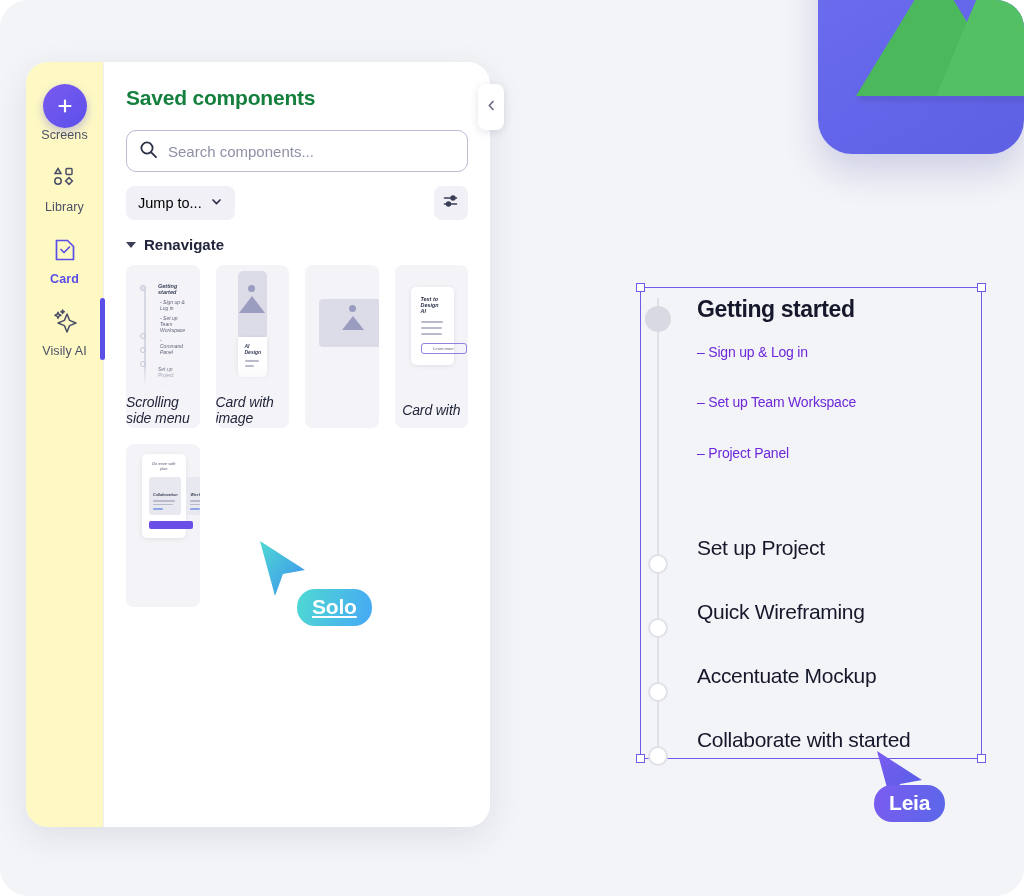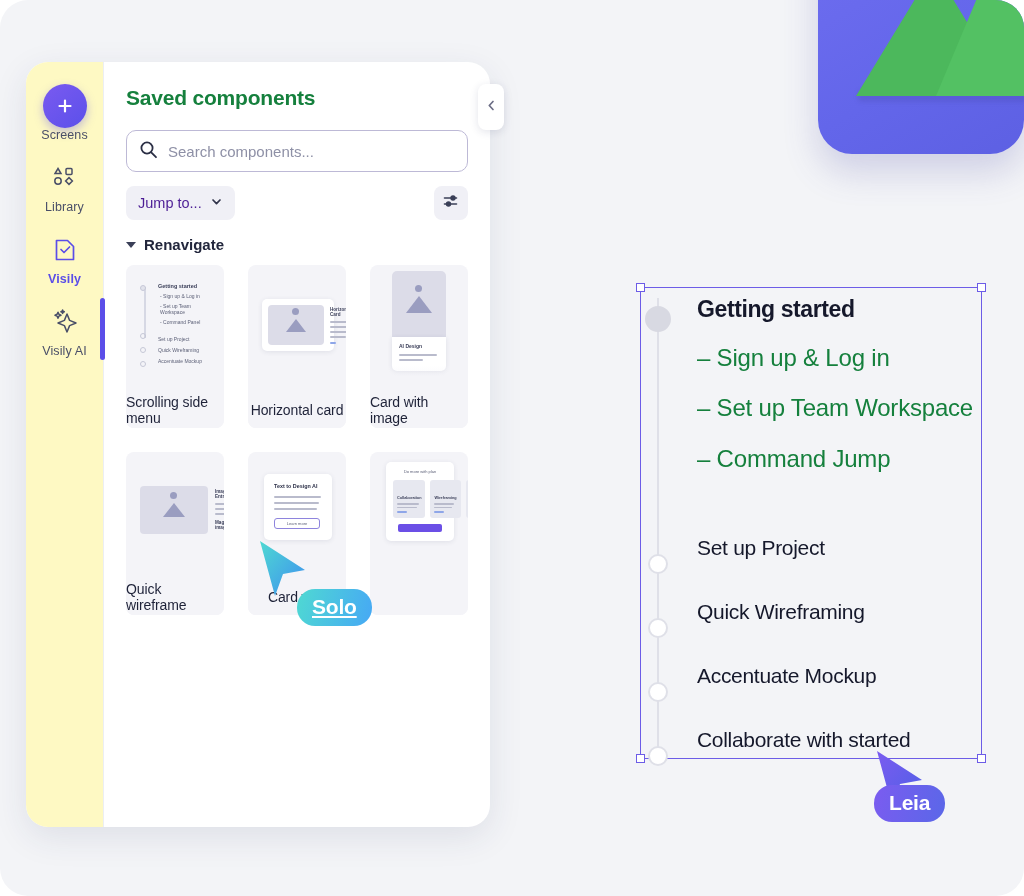--- a/index.html
+++ b/index.html
@@ -148,21 +148,21 @@
     margin-bottom: 16px;
   }
   .jump-to {
     height: 34px;
     background: #f0f0f6;
     border-radius: 8px;
     display: flex; align-items: center;
     gap: 8px;
     padding: 0 12px;
     font-size: 14.5px;
-    color: #4c1d95;
+    color: #000000;
     cursor: pointer;
   }
   .filter-btn {
     width: 34px; height: 34px;
     background: #f0f0f6;
     border-radius: 8px;
     display: flex; align-items: center; justify-content: center;
     cursor: pointer;
   }
 
@@ -173,22 +173,23 @@
   }
   .caret {
     width: 0; height: 0;
     border-left: 5.5px solid transparent;
     border-right: 5.5px solid transparent;
     border-top: 6.5px solid #3a3f57;
   }
 
   .grid {
     display: grid;
-    grid-template-columns: 1fr 1fr 1fr;
-    gap: 24px;
+    grid-template-columns: 1fr 1fr 1fr 1fr;
+    gap: 16px;
+    font-style: italic;
   }
   .tpl-card {
     background: #f4f4f8;
     border-radius: 8px;
     overflow: hidden;
     cursor: pointer;
     height: 163px;
     display: flex;
     flex-direction: column;
   }
@@ -296,22 +297,22 @@
     left: 56px;
     font-size: 23px;
     font-weight: 700;
     color: #15182b;
     letter-spacing: -.4px;
     white-space: nowrap;
   }
   .sub-item {
     position: absolute;
     left: 56px;
-    font-size: 24px;
-    color: #15803d;
+    font-size: 14px;
+    color: #6d28d9;
     letter-spacing: -.2px;
     white-space: nowrap;
   }
   .step-item {
     position: absolute;
     left: 56px;
     font-size: 21px;
     color: #15182b;
     letter-spacing: -.3px;
     white-space: nowrap;
@@ -370,21 +371,21 @@
         <div class="rail-label">Library</div>
       </div>
 
       <div class="rail-item active">
         <div class="rail-icon">
           <svg width="26" height="26" viewBox="0 0 26 26" fill="none" stroke="#5b4ee8" stroke-width="1.7">
             <path d="M4.5 3.5h11l6 6v13h-17z" stroke-linejoin="round"></path>
             <path d="M9 12.5l3 3 5.5-5.5" stroke-linecap="round" stroke-linejoin="round"></path>
           </svg>
         </div>
-        <div class="rail-label">Visily</div>
+        <div class="rail-label">Card</div>
       </div>
 
       <div class="rail-item">
         <div class="rail-icon">
           <svg width="30" height="30" viewBox="0 0 30 30" fill="none" stroke="#4a4f68" stroke-width="1.5" stroke-linejoin="round">
             <path d="M17 7 L19.6 13.4 L26 16 L19.6 18.6 L17 25 L14.4 18.6 L8 16 L14.4 13.4 Z"></path>
             <path d="M8 5.2 L8.9 7.3 L11 8.2 L8.9 9.1 L8 11.2 L7.1 9.1 L5 8.2 L7.1 7.3 Z"></path>
             <path d="M12.6 3 L13.1 4.2 L14.3 4.7 L13.1 5.2 L12.6 6.4 L12.1 5.2 L10.9 4.7 L12.1 4.2 Z"></path>
           </svg>
         </div>
@@ -449,39 +450,20 @@
               <div style="font-size:5px;color:#5d6178;margin:4px 0 0 8px;">- Command Panel</div>
               <div style="font-size:5px;color:#5d6178;margin:11px 0 0 6px;">Set up Project</div>
               <div style="font-size:5px;color:#5d6178;margin:5px 0 0 6px;">Quick Wireframing</div>
               <div style="font-size:5px;color:#5d6178;margin:5px 0 0 6px;">Accentuate Mockup</div>
             </div>
             <div class="tpl-fade"></div>
           </div>
           <div class="tpl-name">Scrolling side menu</div>
         </div>
 
-        <div class="tpl-card">
-          <div class="tpl-thumb">
-            <div class="white-card mini-blur" style="position:absolute;left:14px;top:34px;right:12px;display:flex;gap:6px;padding:6px;">
-              <div class="mini-img" style="width:56px;height:40px;flex:0 0 56px;">
-                <div class="mtn" style="border-left-width:10px;border-right-width:10px;border-bottom-width:13px;"></div>
-              </div>
-              <div style="flex:1;padding-top:2px;">
-                <div style="font-size:4.6px;font-weight:700;color:#3c405a;">Horizontal Card</div>
-                <div class="mini-line" style="margin-top:4px;height:2px;width:92%;"></div>
-                <div class="mini-line" style="margin-top:3px;height:2px;width:88%;"></div>
-                <div class="mini-line" style="margin-top:3px;height:2px;width:94%;"></div>
-                <div class="mini-line" style="margin-top:3px;height:2px;width:70%;"></div>
-                <div style="margin-top:4px;height:2px;width:26%;background:#8ea6e8;border-radius:1px;"></div>
-              </div>
-            </div>
-            <div class="tpl-fade"></div>
-          </div>
-          <div class="tpl-name">Horizontal card</div>
-        </div>
 
         <div class="tpl-card">
           <div class="tpl-thumb">
             <div style="position:absolute;left:22px;top:6px;right:22px;">
               <div class="mini-img" style="height:66px;border-radius:5px 5px 0 0;">
                 <div class="mtn"></div>
               </div>
               <div class="white-card mini-blur" style="border-radius:0 0 5px 5px;padding:6px 7px 10px;">
                 <div style="font-size:5px;font-weight:700;color:#3c405a;">AI Design</div>
                 <div class="mini-line" style="margin-top:5px;height:2px;width:96%;"></div>
@@ -502,21 +484,20 @@
               <div style="flex:1;padding-top:3px;">
                 <div style="font-size:4.6px;font-weight:700;color:#3c405a;">Image Entry</div>
                 <div class="mini-line" style="margin-top:4px;height:2px;width:90%;"></div>
                 <div class="mini-line" style="margin-top:3px;height:2px;width:86%;"></div>
                 <div class="mini-line" style="margin-top:3px;height:2px;width:78%;"></div>
                 <div style="font-size:4.6px;font-weight:700;color:#3c405a;margin-top:5px;">Magic image</div>
               </div>
             </div>
             <div class="tpl-fade"></div>
           </div>
-          <div class="tpl-name">Quick wireframe</div>
         </div>
 
         <div class="tpl-card">
           <div class="tpl-thumb">
             <div class="white-card mini-blur" style="position:absolute;left:16px;top:22px;right:14px;padding:9px 10px 11px;">
               <div style="font-size:5.4px;font-weight:700;color:#2c3048;">Text to Design AI</div>
               <div class="mini-line" style="margin-top:7px;height:2px;width:97%;"></div>
               <div class="mini-line" style="margin-top:4px;height:2px;width:93%;"></div>
               <div class="mini-line" style="margin-top:4px;height:2px;width:90%;"></div>
               <div style="margin-top:8px;width:46px;height:11px;border:1px solid #8e84dd;border-radius:3px;display:flex;align-items:center;justify-content:center;">
@@ -580,21 +561,21 @@
       <div class="node filled" style="top:8px;"></div>
       <div class="node" style="top:256px;"></div>
       <div class="node" style="top:320px;"></div>
       <div class="node" style="top:384px;"></div>
       <div class="node" style="top:448px;"></div>
     </div>
 
     <div class="step-title" style="top:8px;">Getting started</div>
     <div class="sub-item" style="top:56px;">– Sign up &amp; Log in</div>
     <div class="sub-item" style="top:106px;">– Set up Team Workspace</div>
-    <div class="sub-item" style="top:157px;">– Command Jump</div>
+    <div class="sub-item" style="top:157px;">– Project Panel</div>
 
     <div class="step-item" style="top:248px;">Set up Project</div>
     <div class="step-item" style="top:312px;">Quick Wireframing</div>
     <div class="step-item" style="top:376px;">Accentuate Mockup</div>
     <div class="step-item" style="top:440px;">Collaborate with started</div>
   </div>
 
   <div class="cursor" style="left:255px; top:538px;">
     <svg width="56" height="64" viewBox="0 0 56 64">
       <defs>

